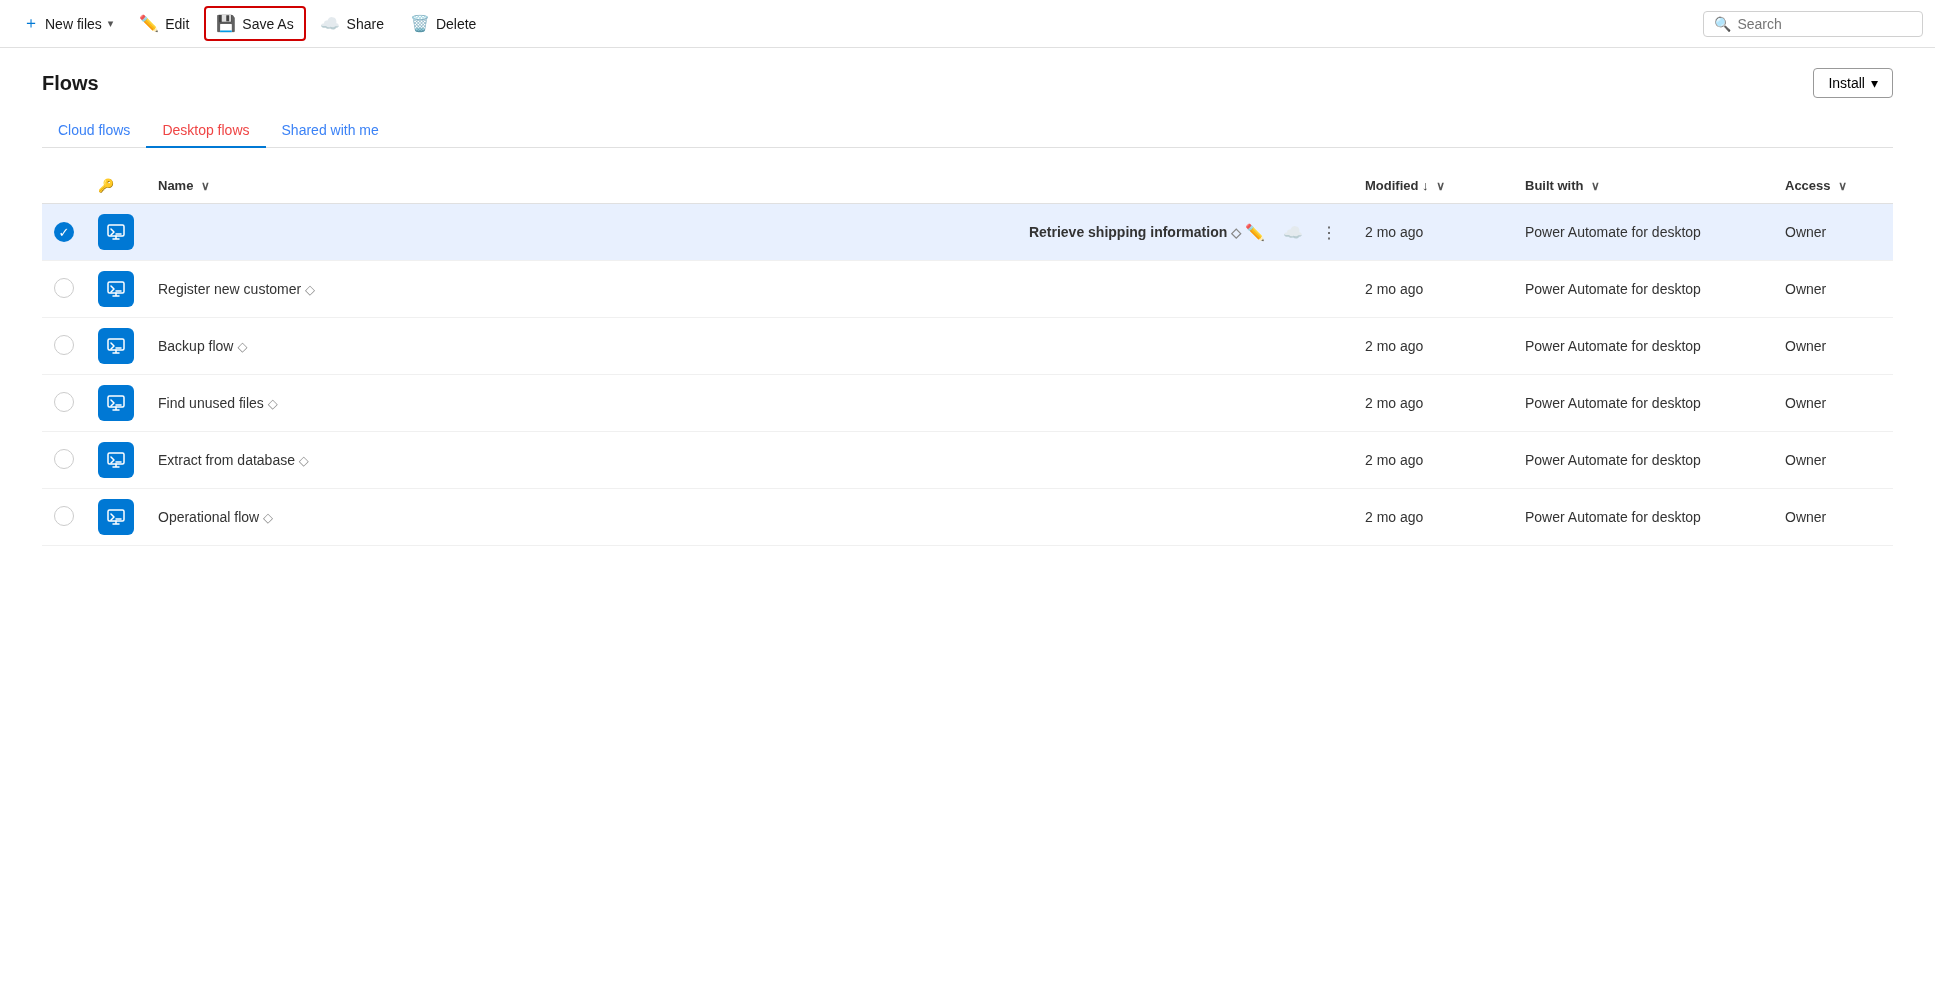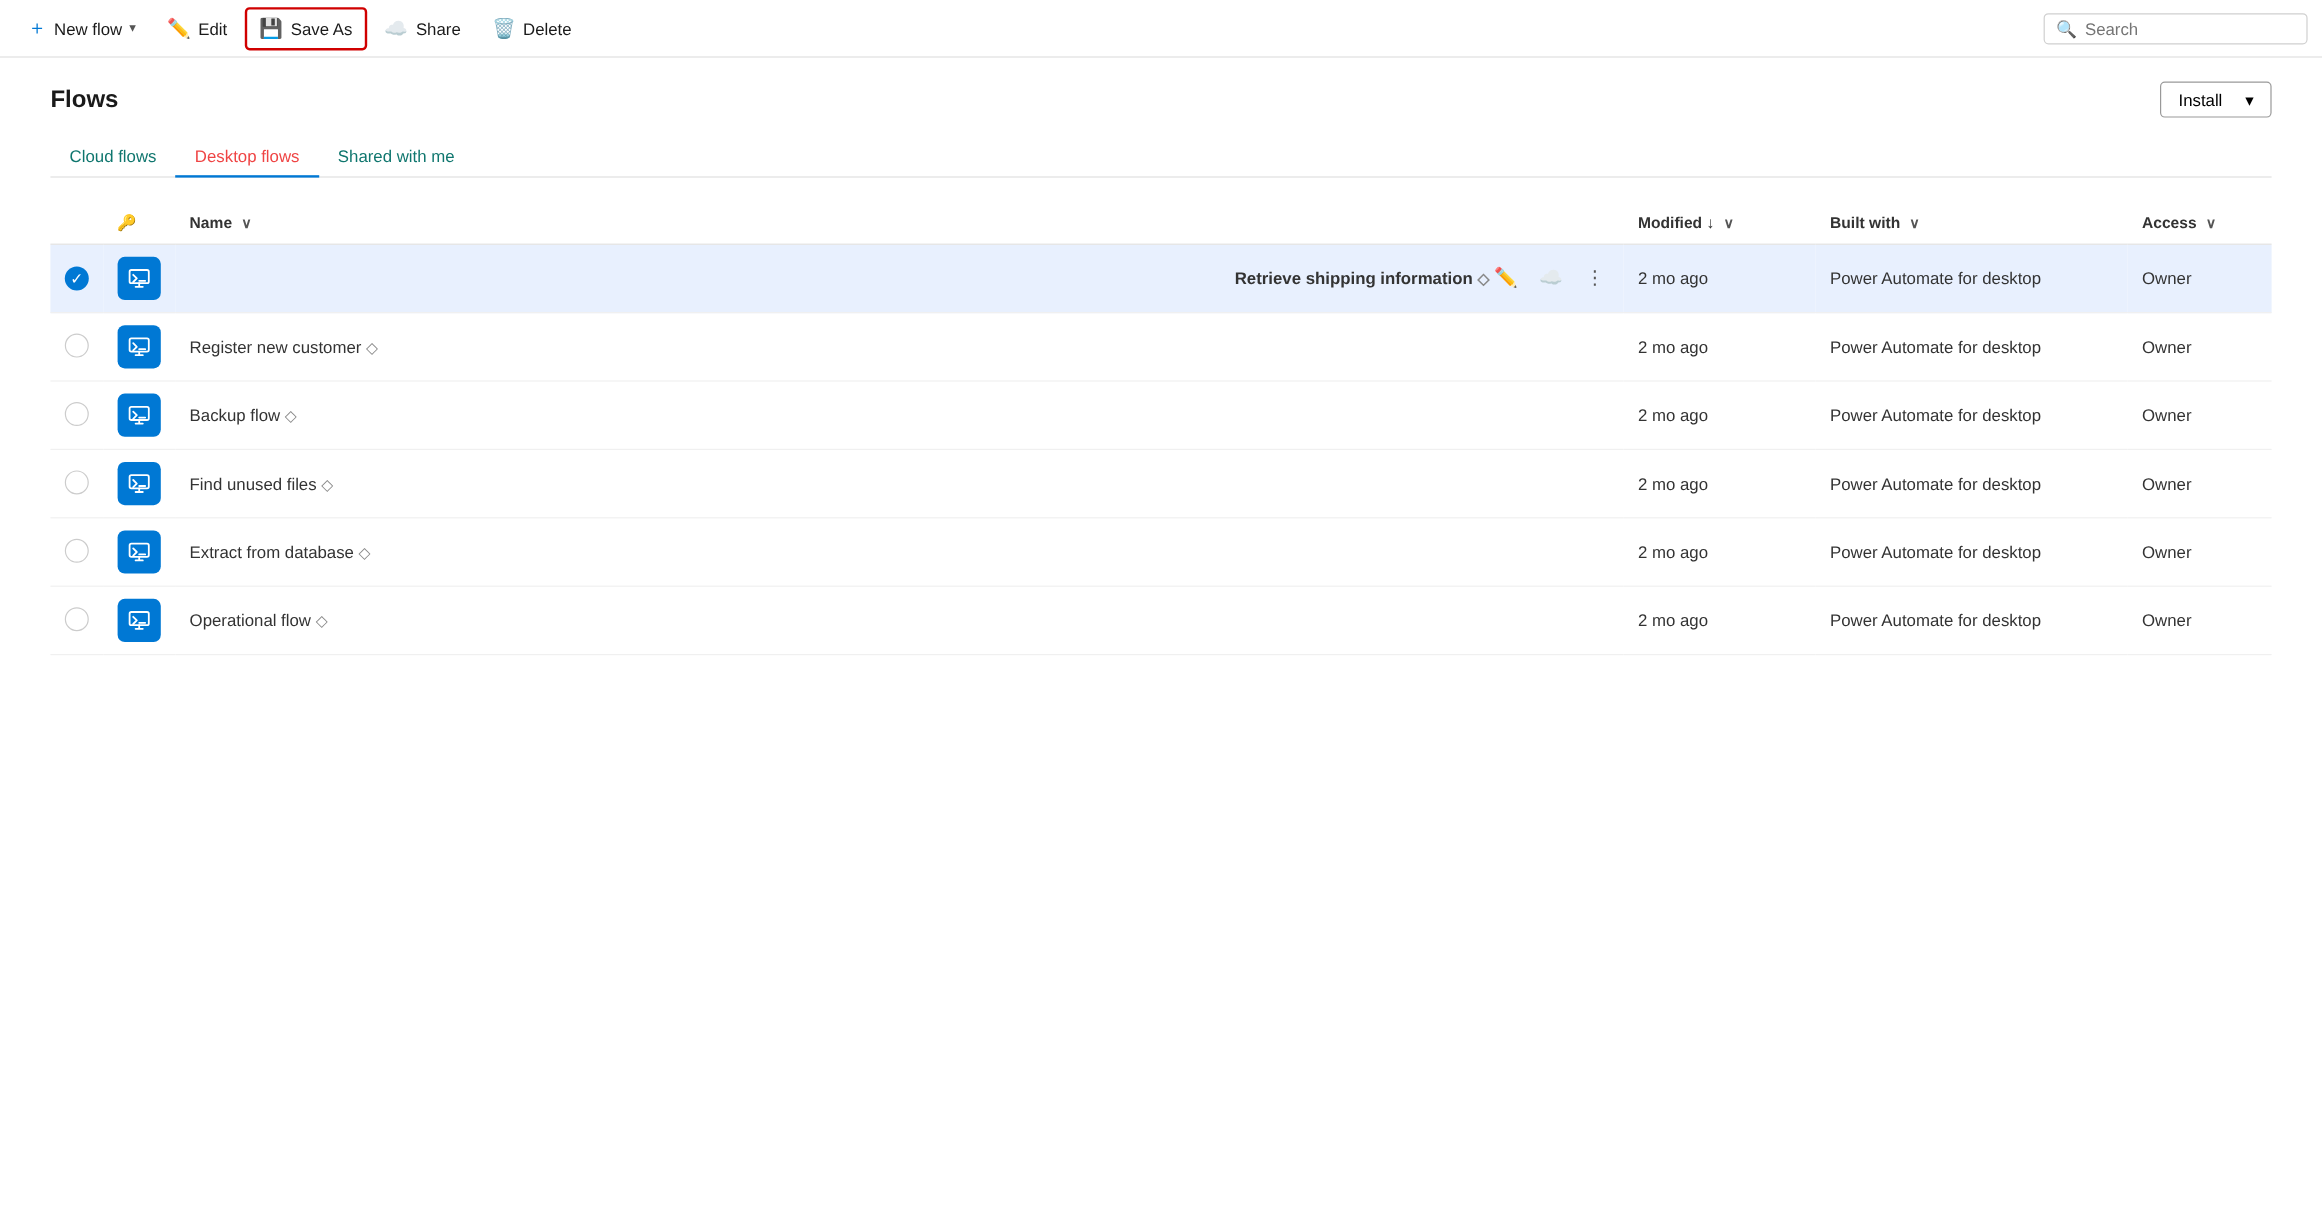--- a/index.html
+++ b/index.html
@@ -64,41 +64,41 @@
       font-size: 20px;
       font-weight: 600;
       margin-bottom: 16px;
       display: flex;
       align-items: center;
       justify-content: space-between;
     }
     .install-btn {
       display: flex;
       align-items: center;
-      gap: 19px;
+      gap: 6px;
       border: 1px solid #999;
       border-radius: 4px;
       padding: 6px 14px;
       background: #fff;
       cursor: pointer;
       font-size: 14px;
     }
 
     
     .tabs {
       display: flex;
       gap: 0;
       border-bottom: 1px solid #e0e0e0;
       margin-bottom: 20px;
     }
     .tab {
       padding: 8px 16px;
       cursor: pointer;
       font-size: 14px;
-      color: #0f766e;
+      color: #3b82f6;
       border-bottom: 2px solid transparent;
       margin-bottom: -1px;
     }
     .tab.active {
       color: #ef4444;
       border-bottom: 2px solid #0078d4;
       font-weight: 400;
     }
 
     
@@ -178,21 +178,21 @@
       border-radius: 4px;
     }
     .row-action-btn.dots { color: #555; }
   </style>
 </head>
 <body>
 
 <div class="toolbar">
   <button class="toolbar-btn new-flow">
     <span class="btn-icon">＋</span>
-    <span>New flow</span>
+    <span>New files</span>
     <span style="font-size:11px; color:#555;">▾</span>
   </button>
 
   <button class="toolbar-btn">
     <span class="btn-icon">✏️</span>
     <span>Edit</span>
   </button>
 
   <button class="toolbar-btn highlighted">
     <span class="btn-icon">💾</span>

